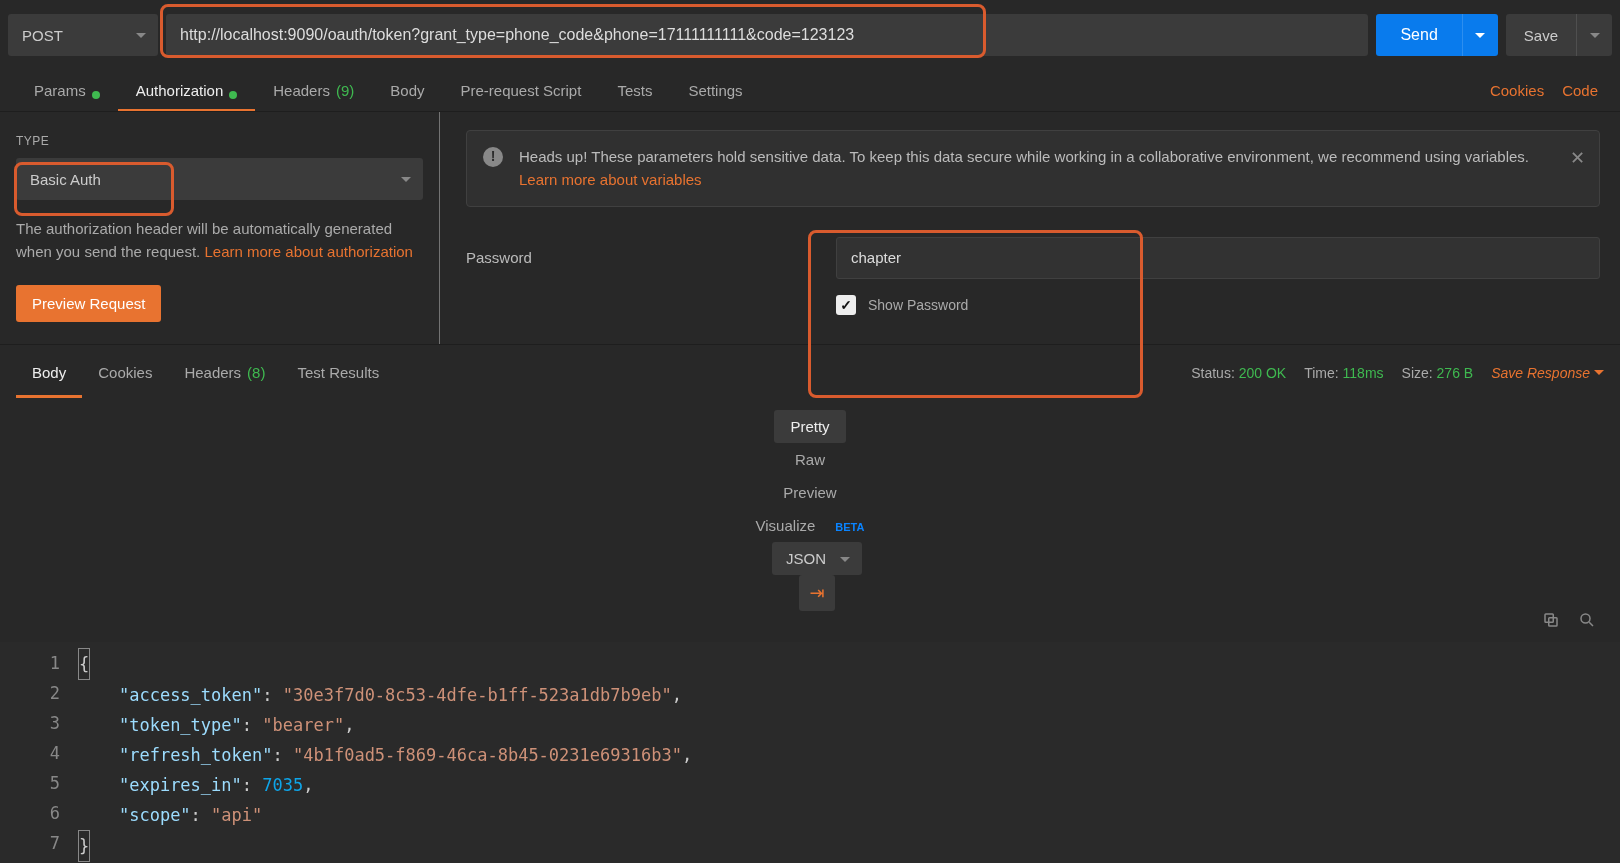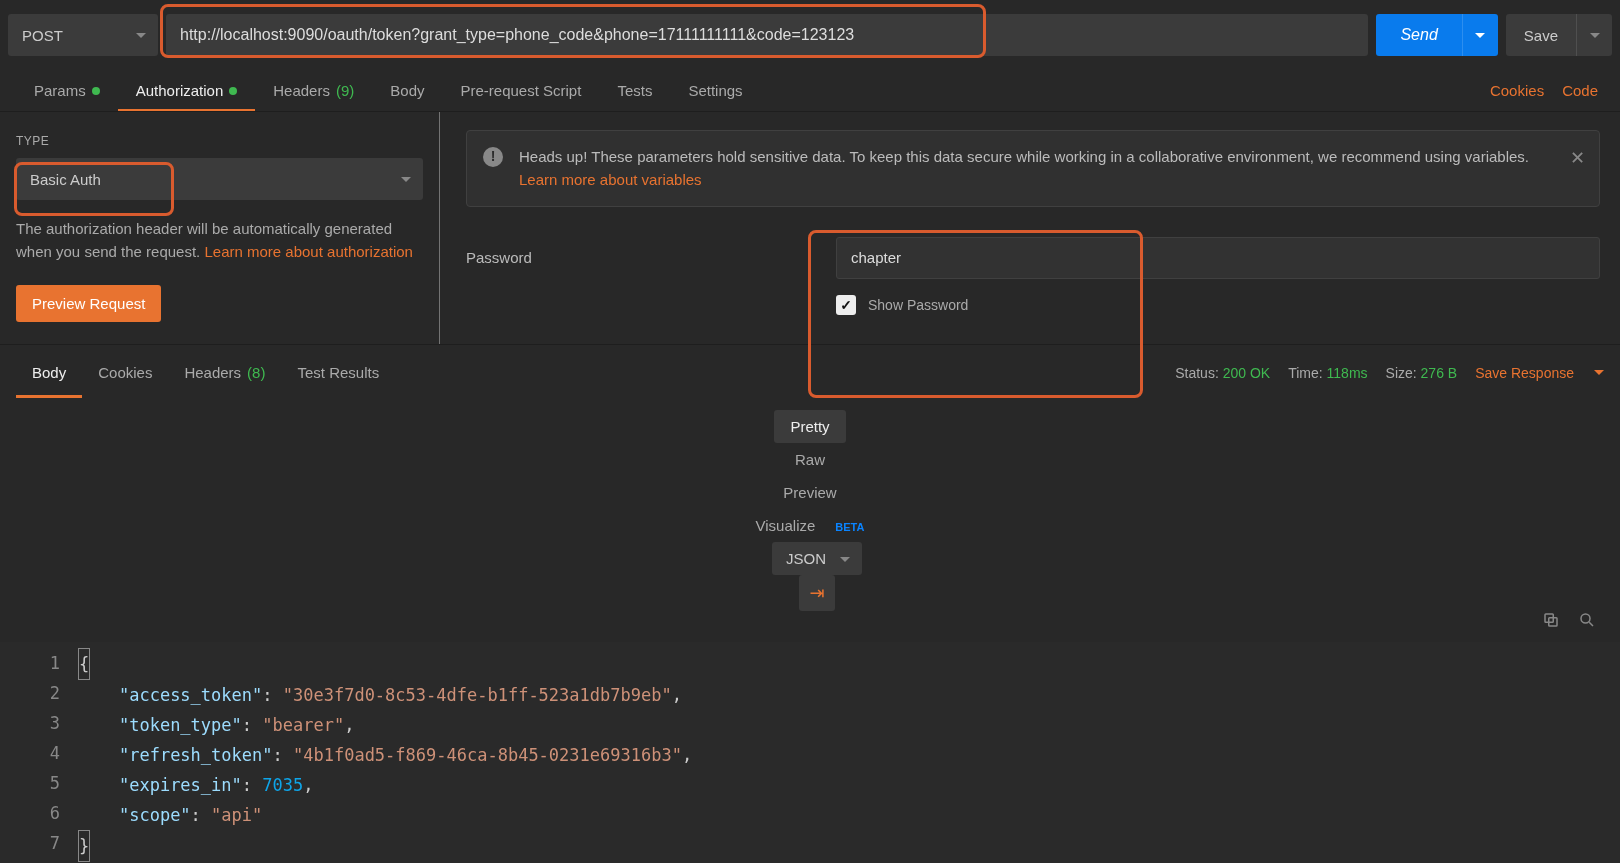--- a/index.html
+++ b/index.html
@@ -55,21 +55,20 @@
   }
 
   .btn-send {
     background: #097bed;
     color: #fff;
     border: none;
     border-radius: 3px;
     height: 42px;
     display: flex;
     align-items: center;
-    font-style: italic;
   }
   .btn-send-label { padding: 0 24px; font-size: 16px; }
   .btn-send-carat {
     height: 100%;
     width: 36px;
     display: flex; align-items:center; justify-content:center;
     border-left: 1px solid rgba(255,255,255,0.15);
   }
   .btn-send-carat .chev-down { position: static; border-top-color:#fff; margin-top:0;}
 
@@ -91,21 +90,21 @@
     align-items: center;
     padding: 0 16px;
     font-size: 15px;
     position: relative;
   }
   .tab {
     padding: 12px 18px;
     color: #aaa;
     cursor: pointer;
     position: relative;
-    display:flex; align-items:center; gap:6px;
+    display:flex; align-items:flex-end; gap:6px;
   }
   .tab.active { color: #eee; }
   .tab.active::after {
     content: "";
     position: absolute;
     left: 0; right: 0; bottom: -1px;
     height: 3px;
     background: #e87330;
   }
   .dot-green { width:8px;height:8px;border-radius:50%;background:#3fb950;}
@@ -177,21 +176,21 @@
   
   .resp-header {
     display:flex; align-items:center; padding:0 16px; height:56px;
     border-top:1px solid #1e1e1e;
   }
   .resp-tab { padding:12px 16px; font-size:15px; color:#aaa; cursor:pointer; position:relative; display:flex; gap:6px;}
   .resp-tab.active { color:#eee;}
   .resp-tab.active::after { content:"";position:absolute;left:0;right:0;bottom:-5px;height:3px;background:#e87330;}
   .resp-meta { margin-left:auto; display:flex;align-items:center; gap:18px; font-size:14px;}
   .meta-val { color:#3fb950; }
-  .save-resp { color:#e87330; display:flex;align-items:center; gap:20px;}
+  .save-resp { color:#e87330; display:flex;align-items:center; gap:4px;font-style:italic;}
   .save-resp .chev-down { position:static;margin-top:0;border-top-color:#e87330;}
 
   .toolbar {
     display:flex; align-items:center; gap:0; padding:10px 24px; font-size:15px;flex-direction:column;
   }
   .tool-tab { padding:8px 16px; color:#aaa; cursor:pointer;}
   .tool-tab.active { background:#3b3b3b; color:#eee; border-radius:3px;}
   .badge-beta { color:#0a84ff; font-size:11px; font-weight:600; margin-left:20px;}
   .json-select {
     background:#3b3b3b; padding:8px 36px 8px 14px; border-radius:3px; color:#ccc; margin-left:14px; position:relative;

